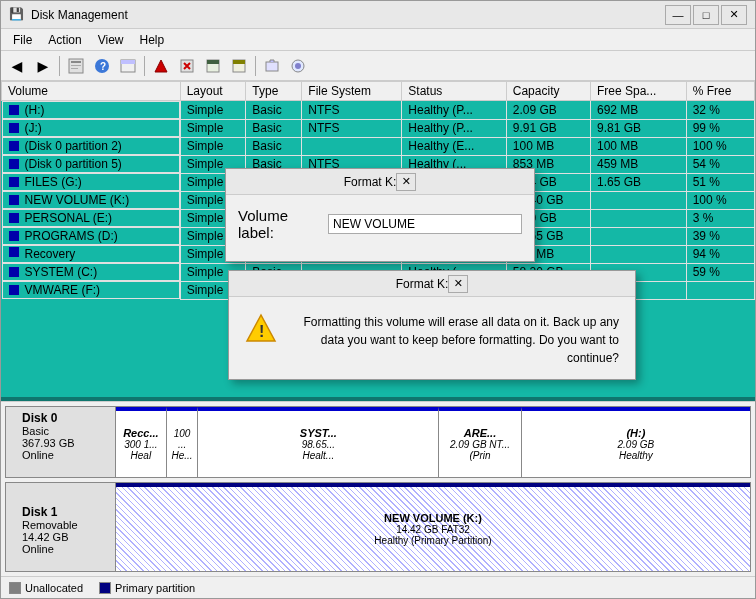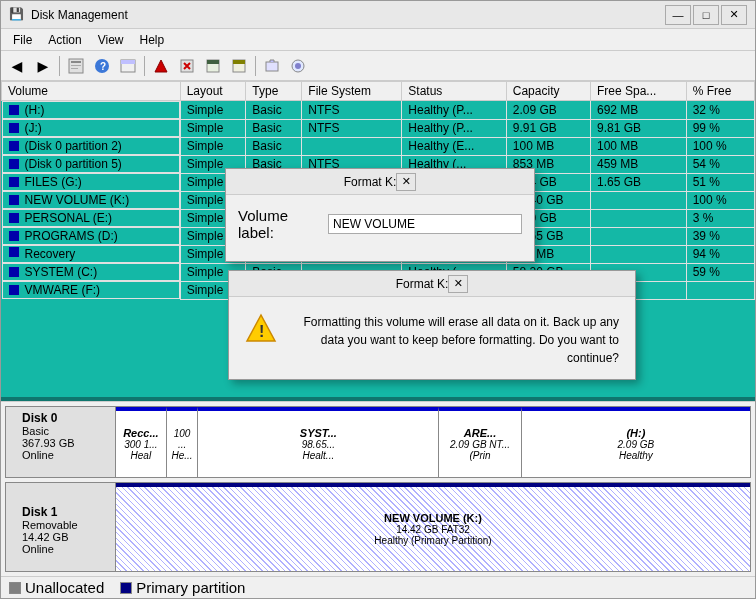--- a/index.html
+++ b/index.html
@@ -245,23 +245,23 @@
       display: flex;
       align-items: center;
       padding: 3px 8px;
       border-top: 1px solid #ccc;
       background: #f0f0f0;
       gap: 16px;
       height: 22px;
     }
     .legend-item {
       display: flex;
-      align-items: center;
+      align-items: flex-start;
       gap: 4px;
-      font-size: 15px;
+      font-size: 11px;
     }
     .legend-box {
       width: 12px;
       height: 12px;
       border: 1px solid #888;
     }
 
     
     .overlay {
       position: fixed;

